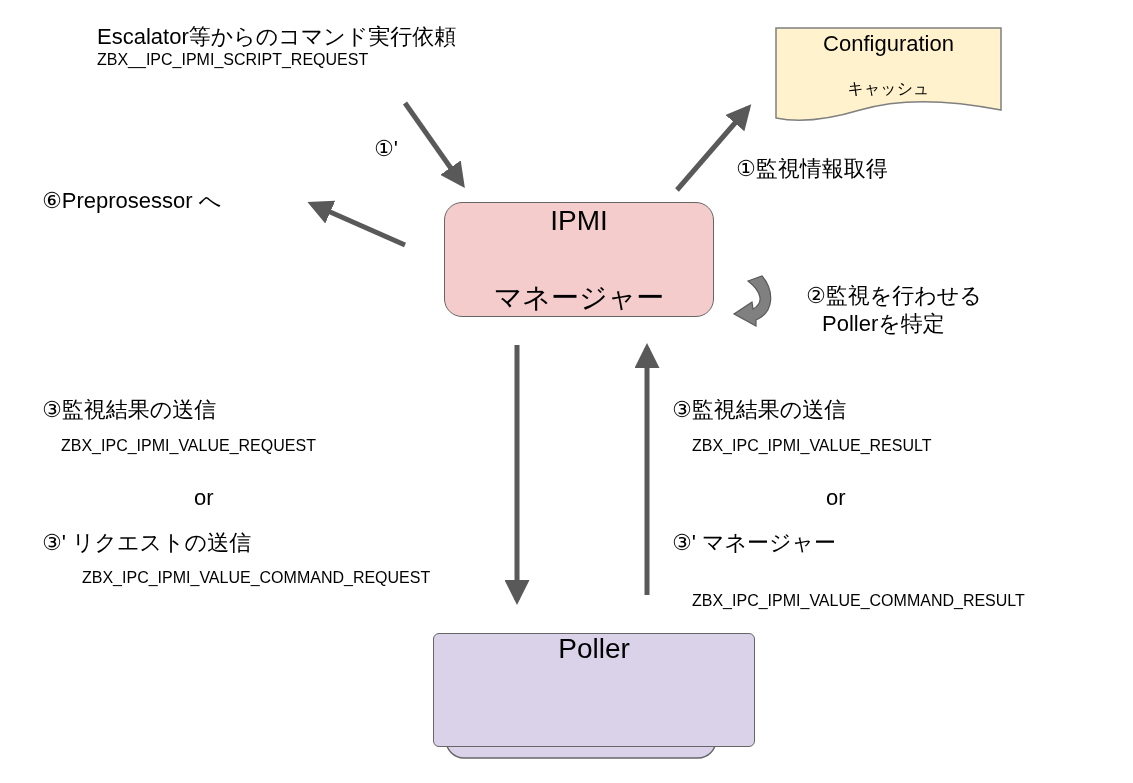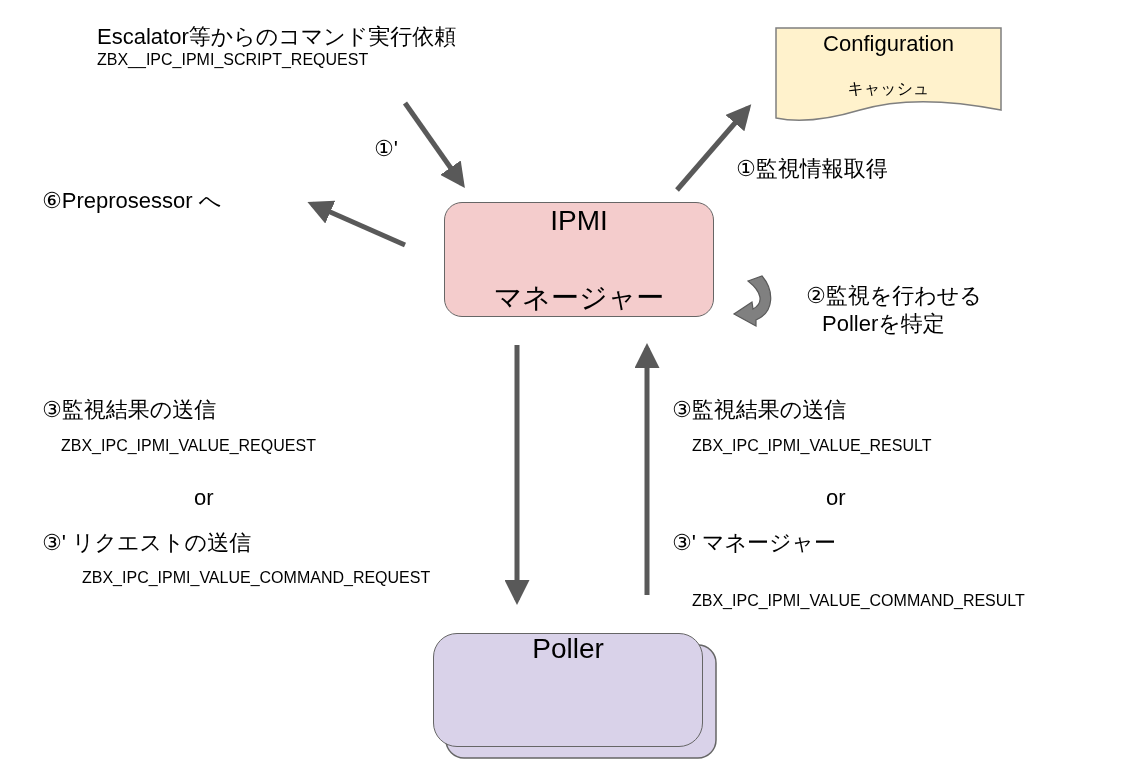--- a/index.html
+++ b/index.html
@@ -46,21 +46,21 @@
 <div class="node" style="left:776px; top:30px; width:225px; height:72px;">
   <span class="t-box" style="font-size:22px;line-height:27px;">Configuration</span>
   <span class="t-box" style="font-size:16px;line-height:27px;">キャッシュ</span>
 </div>
 
 <div class="node" style="left:444px; top:202px; width:270px; height:115px; background:#f4cccc; border:1.5px solid #666666; border-radius:18px;">
   <span class="t-box" style="font-size:28px;line-height:36px;">IPMI</span>
   <span class="t-box" style="font-size:28px;line-height:36px;">マネージャー</span>
 </div>
 
-<div class="node" style="left:433px; top:633px; width:270px; height:114px; background:#d9d2e9; border:1.5px solid #666666; border-radius:24px;">
+<div class="node" style="left:433px; top:633px; width:322px; height:114px; background:#d9d2e9; border:1.5px solid #666666; border-radius:6px;">
   <span class="t-box" style="font-size:28px;">Poller</span>
 </div>
 
 <div class="abs t-lg" style="left:97px; top:24px;">Escalator等からのコマンド実行依頼</div>
 <div class="abs t-sm" style="left:97px; top:51px;">ZBX__IPC_IPMI_SCRIPT_REQUEST</div>
 
 <div class="abs t-lg" style="left:374px; top:136px;">①'</div>
 <div class="abs t-lg" style="left:42px; top:164px;margin-top:24px;">⑥Preprosessor へ</div>
 
 <div class="abs t-lg" style="left:736px; top:156px;">①監視情報取得</div>

